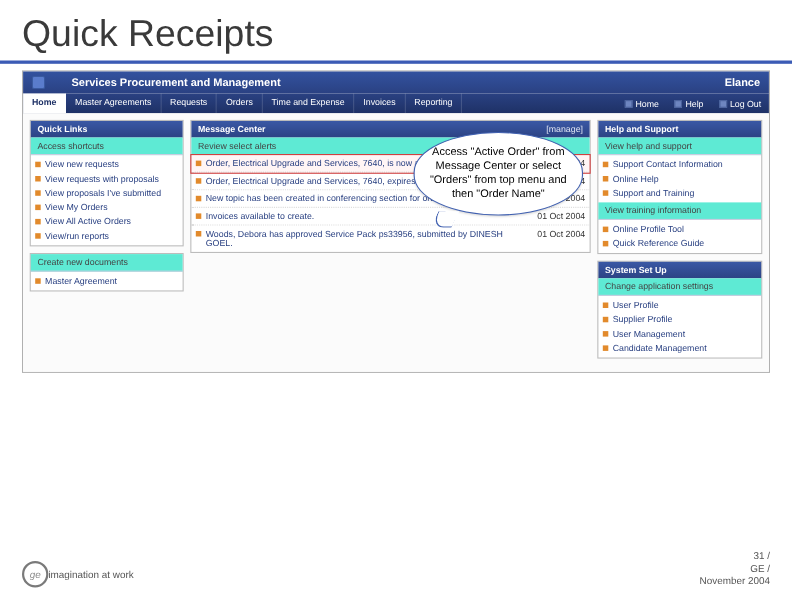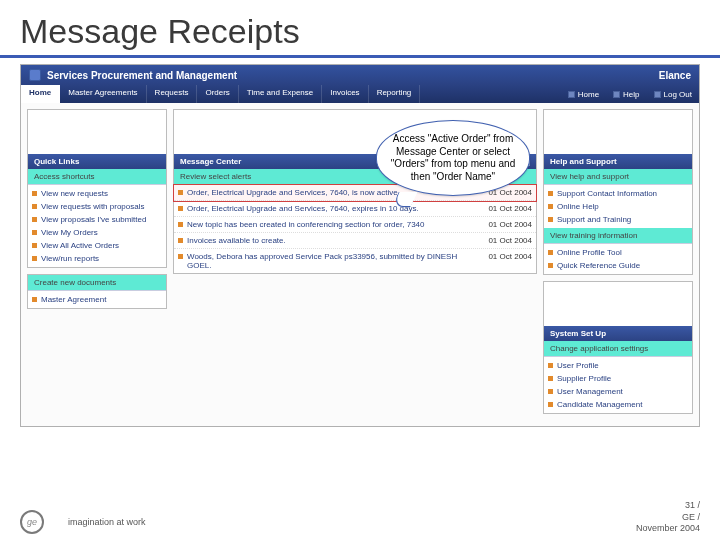--- a/index.html
+++ b/index.html
@@ -26,20 +26,21 @@
     font-size: 9px;
     background: #fff;
   }
   .top-bar {
     background: linear-gradient(#33529f, #2a4182);
     color: #fff;
     display: flex;
     align-items: center;
     height: 20px;
     padding: 0 8px;
+    gap: 18px;
   }
   .top-bar .app-icon {
     width: 12px; height: 12px;
     background: #5a7ccc;
     border: 1px solid #3a5aa0;
     border-radius: 2px;
     margin-right: 6px;
   }
   .top-bar .app-title {
     font-weight: bold;
@@ -97,21 +98,20 @@
   }
   .panel-hd {
     background: linear-gradient(#3a58a5, #2c4384);
     color: #fff;
     font-weight: bold;
     font-size: 8px;
     padding: 3px 6px;
     display: flex;
     justify-content: space-between;
     align-items: center;
-    margin-top: 44px;
   }
   .panel-hd .manage {
     font-weight: normal;
     color: #dfe5f3;
     font-size: 8px;
   }
   .sub-hd {
     background: #5eead4;
     border-bottom: 1px solid #c9cde0;
     font-size: 8px;
@@ -197,41 +197,41 @@
     display: flex;
     align-items: flex-end;
     justify-content: space-between;
     padding: 0 20px;
     font-size: 9px;
     color: #555;
   }
   .footer .left {
     display: flex;
     align-items: center;
-    gap: 24px;
+    gap: 0;
     text-align: right;
   }
   .footer .ge-logo {
     width: 24px; height: 24px;
     border: 2px solid #7a7a7a;
     border-radius: 50%;
     position: relative;
     color: #8a8a8a;
     display: flex; align-items: center; justify-content: center;
     font-size: 9px; font-style: italic;
   }
   .footer .right {
     text-align: right;
     line-height: 1.25;
   }
 </style>
 </head>
 <body>
 
-<div class="slide-title">Message Receipts</div>
+<div class="slide-title">Quick Receipts</div>
 
 <div class="app-shell">
 
   <div class="top-bar">
     <div class="app-icon"></div>
     <div class="app-title">Services Procurement and Management</div>
     <div class="brand">Elance</div>
   </div>
 
   <div class="nav-tabs">

